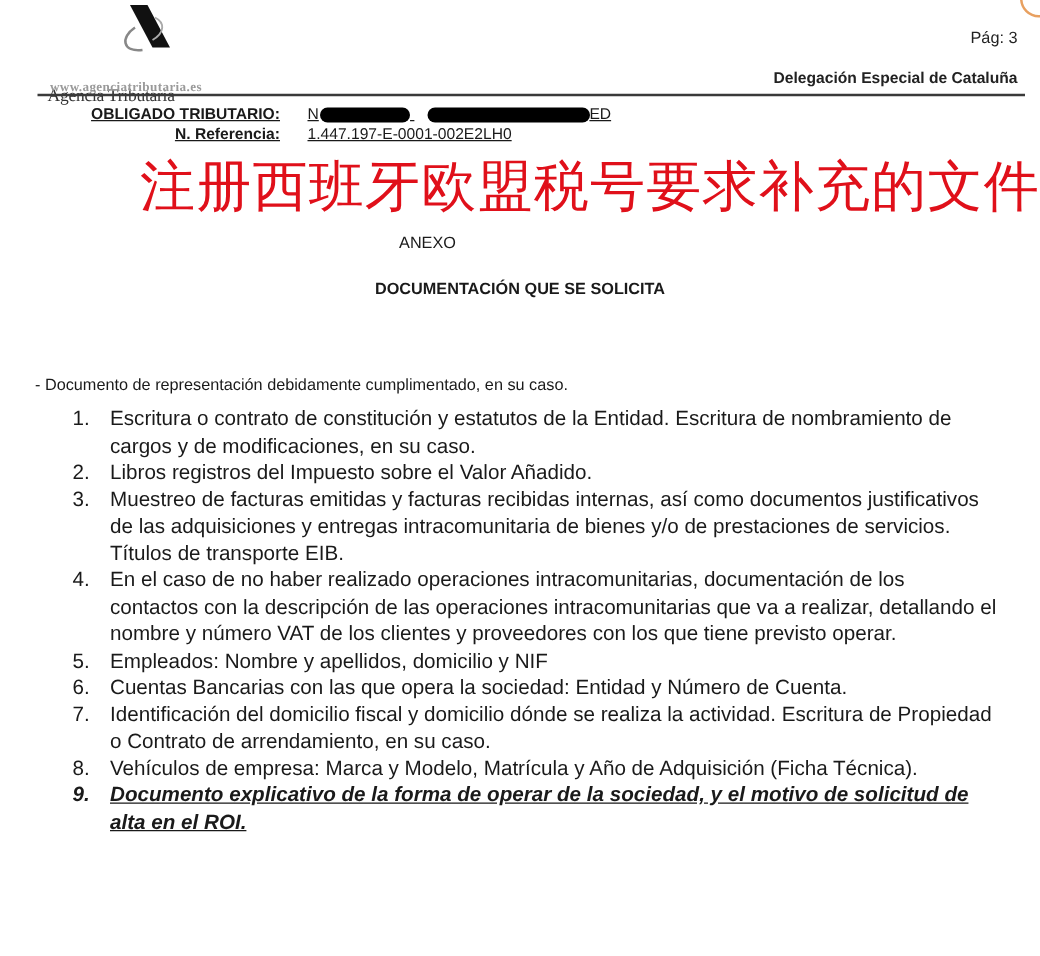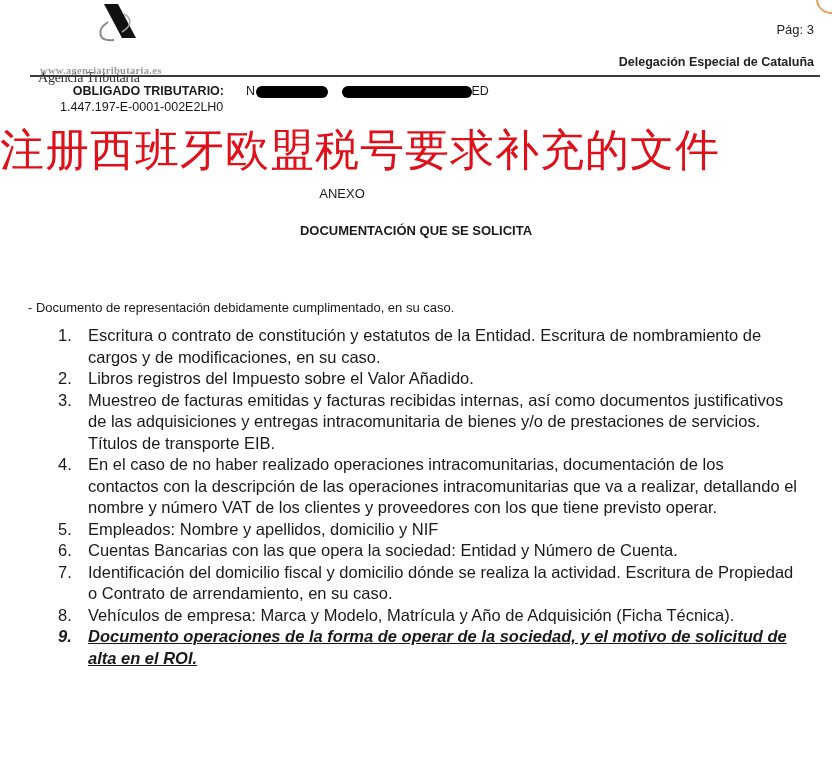--- a/index.html
+++ b/index.html
@@ -8,26 +8,26 @@
       overflow: hidden; font-family: "Liberation Sans", sans-serif; color: #1a1a1a;
     }
     .logo { position: absolute; left: 34px; top: 4px; width: 170px; height: 70px; }
     .logo-mark { position: absolute; left: 58px; top: 0; width: 50px; height: 40px; }
     .logo-name { position: absolute; left: 4px; top: 38px; font-family: "Liberation Serif", serif; font-size: 14px; color: #333; letter-spacing: -0.2px; white-space: nowrap; margin-top: 28px; }
     .logo-url { position: absolute; left: 6px; top: 61px; font-size: 10.5px; font-weight: bold; color: #9a9a9a; letter-spacing: 0.3px; white-space: nowrap; font-family: Liberation Serif, serif; }
     .hr { position: absolute; left: 30px; top: 75px; width: 790px; height: 1.5px; background: #3a3a3a; }
     .page-num { position: absolute; right: 18px; top: 22px; font-size: 13px; color: #222; }
     .corner-mark { position: absolute; right: -14px; top: -16px; width: 26px; height: 26px; border: 2px solid #e8a060; border-radius: 50%; }
     .delegation { position: absolute; right: 18px; top: 55px; font-size: 12.5px; font-weight: bold; color: #222; }
-    .meta { position: absolute; left: 60px; top: 83px; font-size: 12.5px; }
+    .meta { position: absolute; left: 60px; top: 83px; font-size: 12.5px; text-decoration: underline; }
     .meta-row { display: flex; height: 16px; align-items: center; }
     .meta-label { width: 186px; text-align: right; font-weight: bold; padding-right: 22px; box-sizing: border-box; }
     .meta-value { position: relative; }
     .redact { display: inline-block; background: #000; border-radius: 7px; height: 12px; vertical-align: middle; }
-    .cn-title { position: absolute; left: 0; width: 832px; top: 122px; text-align: left; color: #e0101a; font-size: 44px; letter-spacing: 1px; font-family: "DejaVu Sans", sans-serif; line-height: 56px; }
+    .cn-title { position: absolute; left: 0; width: 832px; top: 122px; text-align: right; color: #e0101a; font-size: 44px; letter-spacing: 1px; font-family: "DejaVu Sans", sans-serif; line-height: 56px; }
     .annex { position: absolute; left: 0; width: 684px; top: 186px; text-align: center; font-size: 13px; }
     .section-title { position: absolute; left: 0; width: 832px; top: 223px; text-align: center; font-size: 13px; font-weight: bold; }
     .intro { position: absolute; left: 28px; top: 300px; font-size: 13px; }
     .doc-list { position: absolute; left: 58px; top: 325px; width: 740px; margin: 0; padding: 0; list-style: none; font-size: 16.5px; line-height: 21.5px; }
     .doc-list li { display: flex; }
     .num { width: 30px; flex: 0 0 30px; }
     .item-text { flex: 1; }
     .doc-list li.emph { font-weight: bold; font-style: italic; }
     .doc-list li.emph .item-text { text-decoration: underline; }
   </style>
@@ -51,20 +51,21 @@
 
 <div class="meta">
   <div class="meta-row">
     <span class="meta-label">OBLIGADO TRIBUTARIO:</span>
     <span class="meta-value">
       <span>N</span><span class="redact" style="width:72px;margin-left:1px;"></span>
       <span class="redact" style="width:130px;margin-left:10px;"></span><span>ED</span>
     </span>
   </div>
   <div class="meta-row">
+    <span class="meta-label">N. Referencia:</span>
     <span class="meta-value">1.447.197-E-0001-002E2LH0</span>
   </div>
 </div>
 
 <div class="cn-title">注册西班牙欧盟税号要求补充的文件</div>
 <div class="annex">ANEXO</div>
 <div class="section-title">DOCUMENTACIÓN QUE SE SOLICITA</div>
 <div class="intro">- Documento de representación debidamente cumplimentado, en su caso.</div>
 
 <ol class="doc-list">
@@ -95,15 +96,15 @@
   <li>
       <span class="num">7.</span>
       <span class="item-text">Identificación del domicilio fiscal y domicilio dónde se realiza la actividad. Escritura de Propiedad o Contrato de arrendamiento, en su caso.</span>
     </li>
   <li>
       <span class="num">8.</span>
       <span class="item-text">Vehículos de empresa: Marca y Modelo, Matrícula y Año de Adquisición (Ficha Técnica).</span>
     </li>
   <li class="emph">
       <span class="num">9.</span>
-      <span class="item-text">Documento operaciones de la forma de operar de la sociedad, y el motivo de solicitud de alta en el ROI.</span>
+      <span class="item-text">Documento explicativo de la forma de operar de la sociedad, y el motivo de solicitud de alta en el ROI.</span>
     </li>
 </ol>
 
 </body></html>

